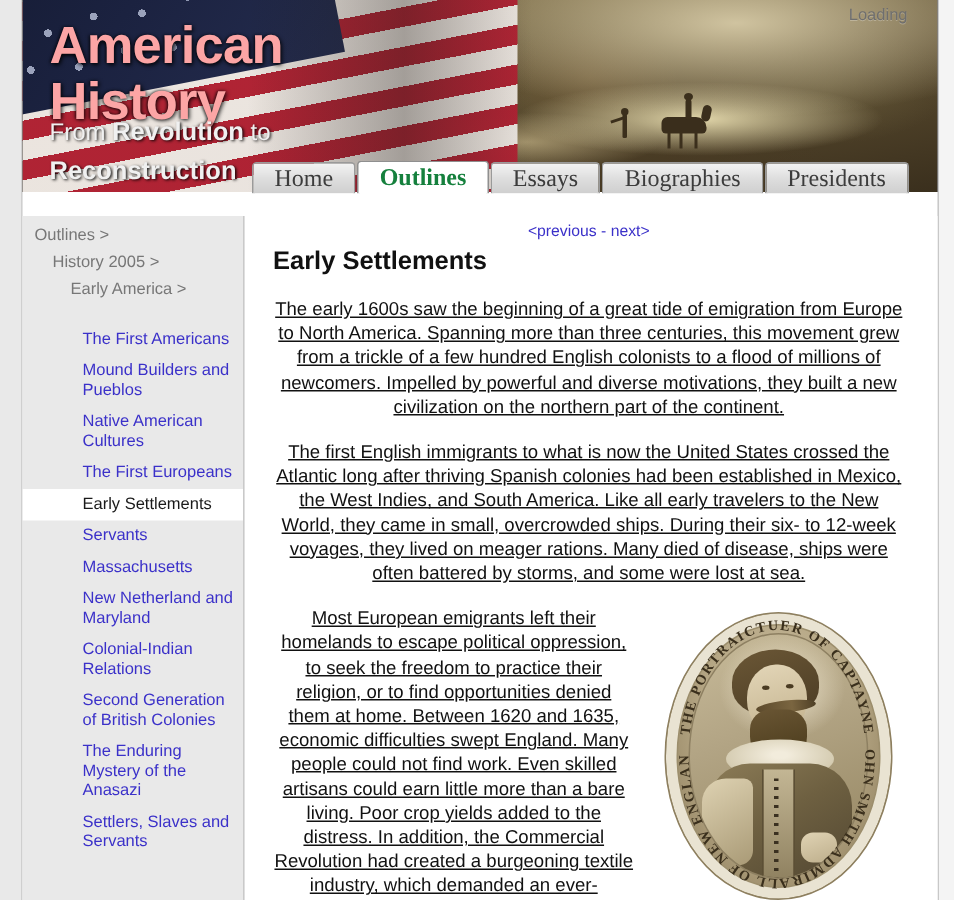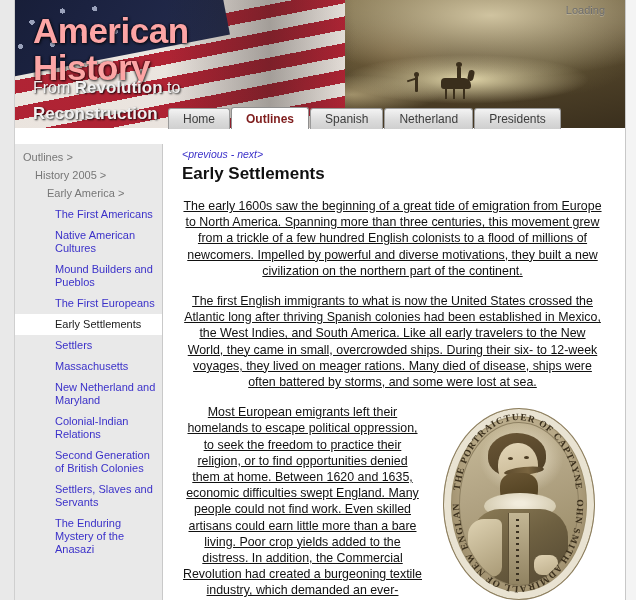--- a/index.html
+++ b/index.html
@@ -180,33 +180,34 @@
     height: 22px;
     display: flex;
     align-items: flex-end;
     gap: 1px;
     z-index: 6;
   }
   .tab {
     height: 21px;
     line-height: 21px;
     padding: 0 14px;
-    font-size: 12px;
+    font-size: 16px;
     color: #3c3c3c;
     background: linear-gradient(to bottom, #f3f3f3 0%, #dcdcdc 55%, #cfcfcf 100%);
     border: 1px solid #9a9a9a;
     border-bottom: none;
     border-radius: 3px 3px 0 0;
     box-sizing: border-box;
     white-space: nowrap;
     cursor: pointer;
+    font-family: Liberation Serif, serif;
   }
   .tab.active {
     background: #ffffff;
-    color: #7f1d1d;
+    color: #15803d;
     font-weight: bold;
     height: 22px;
     line-height: 22px;
     border-color: #8f8f8f;
   }
 
   
   .content-wrap {
     position: absolute;
     left: 15px; top: 144px;
@@ -224,21 +225,21 @@
   }
   .crumb {
     font-size: 11px;
     color: #777777;
     padding: 3px 0 3px 0;
     white-space: nowrap;
   }
   .crumb.l0 { padding-left: 8px; }
   .crumb.l1 { padding-left: 20px; }
   .crumb.l2 { padding-left: 32px; }
-  .navlist { margin-top: 2px; }
+  .navlist { margin-top: 14px; }
   .navitem {
     font-size: 11px;
     color: #3b31c9;
     padding: 4px 6px 4px 40px;
     line-height: 13px;
     cursor: pointer;
   }
   .navitem.selected {
     background: #ffffff;
     color: #1a1a1a;
@@ -248,25 +249,24 @@
   .main {
     position: absolute;
     left: 149px; top: 0;
     width: 461px; height: 472px;
     background: #fff;
     box-sizing: border-box;
     padding: 4px 22px 0 18px;
     overflow: hidden;
   }
   .pager {
-    text-align: left;
+    text-align: center;
     font-size: 10.5px;
     color: #3b31c9;
     margin: 0 0 2px 0;
-    font-style: italic;
   }
   .pager a { color: #3b31c9; text-decoration: none; cursor: pointer; }
   .page-title {
     font-size: 17px;
     font-weight: bold;
     color: #111;
     margin: 4px 0 14px 0;
   }
   .para {
     font-size: 12.4px;
@@ -432,45 +432,45 @@
       <span class="ln2">Reconstruction</span>
       <span class="ln3">and beyond</span>
     </div>
 
     <div class="loading-label">Loading</div>
   </div>
 
   <div class="tabbar">
     <div class="tab">Home</div>
     <div class="tab active">Outlines</div>
-    <div class="tab">Spanish</div>
-    <div class="tab">Netherland</div>
+    <div class="tab">Essays</div>
+    <div class="tab">Biographies</div>
     <div class="tab">Presidents</div>
   </div>
 
   <div class="content-wrap">
 
     <div class="sidebar">
       <div class="crumb l0">Outlines &gt;</div>
       <div class="crumb l1">History 2005 &gt;</div>
       <div class="crumb l2">Early America &gt;</div>
 
       <div class="navlist">
         <div class="navitem">The First Americans</div>
+        <div class="navitem">Mound Builders and Pueblos</div>
         <div class="navitem">Native American Cultures</div>
-        <div class="navitem">Mound Builders and Pueblos</div>
         <div class="navitem">The First Europeans</div>
         <div class="navitem selected">Early Settlements</div>
-        <div class="navitem">Settlers</div>
+        <div class="navitem">Servants</div>
         <div class="navitem">Massachusetts</div>
         <div class="navitem">New Netherland and Maryland</div>
         <div class="navitem">Colonial-Indian Relations</div>
         <div class="navitem">Second Generation of British Colonies</div>
+        <div class="navitem">The Enduring Mystery of the Anasazi</div>
         <div class="navitem">Settlers, Slaves and Servants</div>
-        <div class="navitem">The Enduring Mystery of the Anasazi</div>
       </div>
     </div>
 
     <div class="main">
 
       <div class="pager"><a>&lt;previous</a><span> - </span><a>next&gt;</a></div>
 
       <div class="page-title">Early Settlements</div>
 
       <p class="para">The early 1600s saw the beginning of a great tide of emigration from Europe to North America. Spanning more than three centuries, this movement grew from a trickle of a few hundred English colonists to a flood of millions of newcomers. Impelled by powerful and diverse motivations, they built a new civilization on the northern part of the continent.</p>

